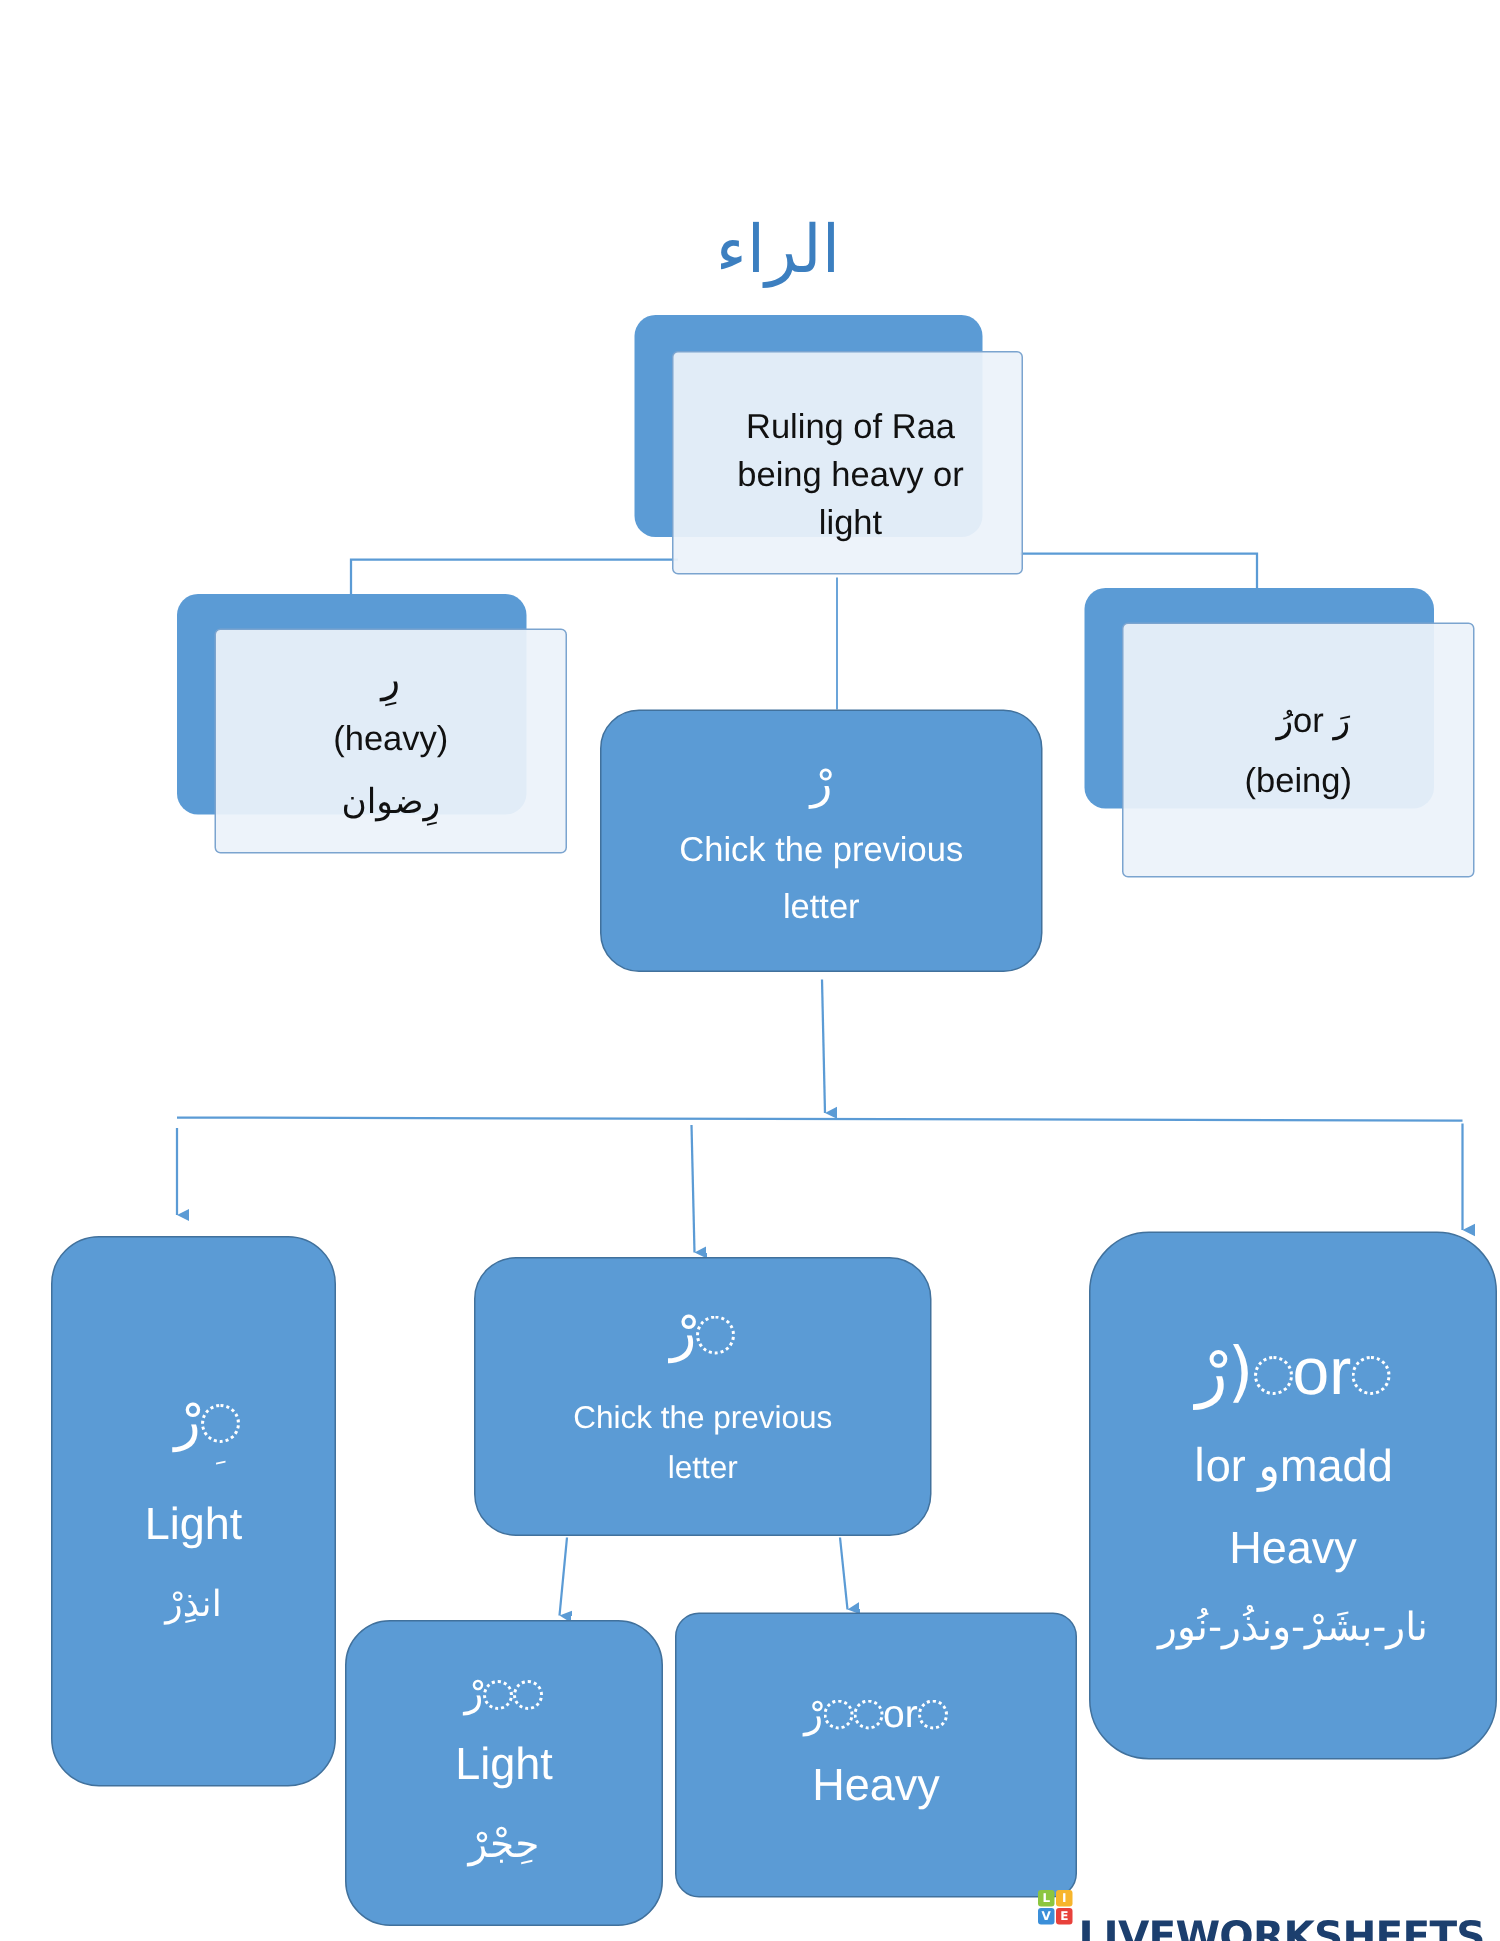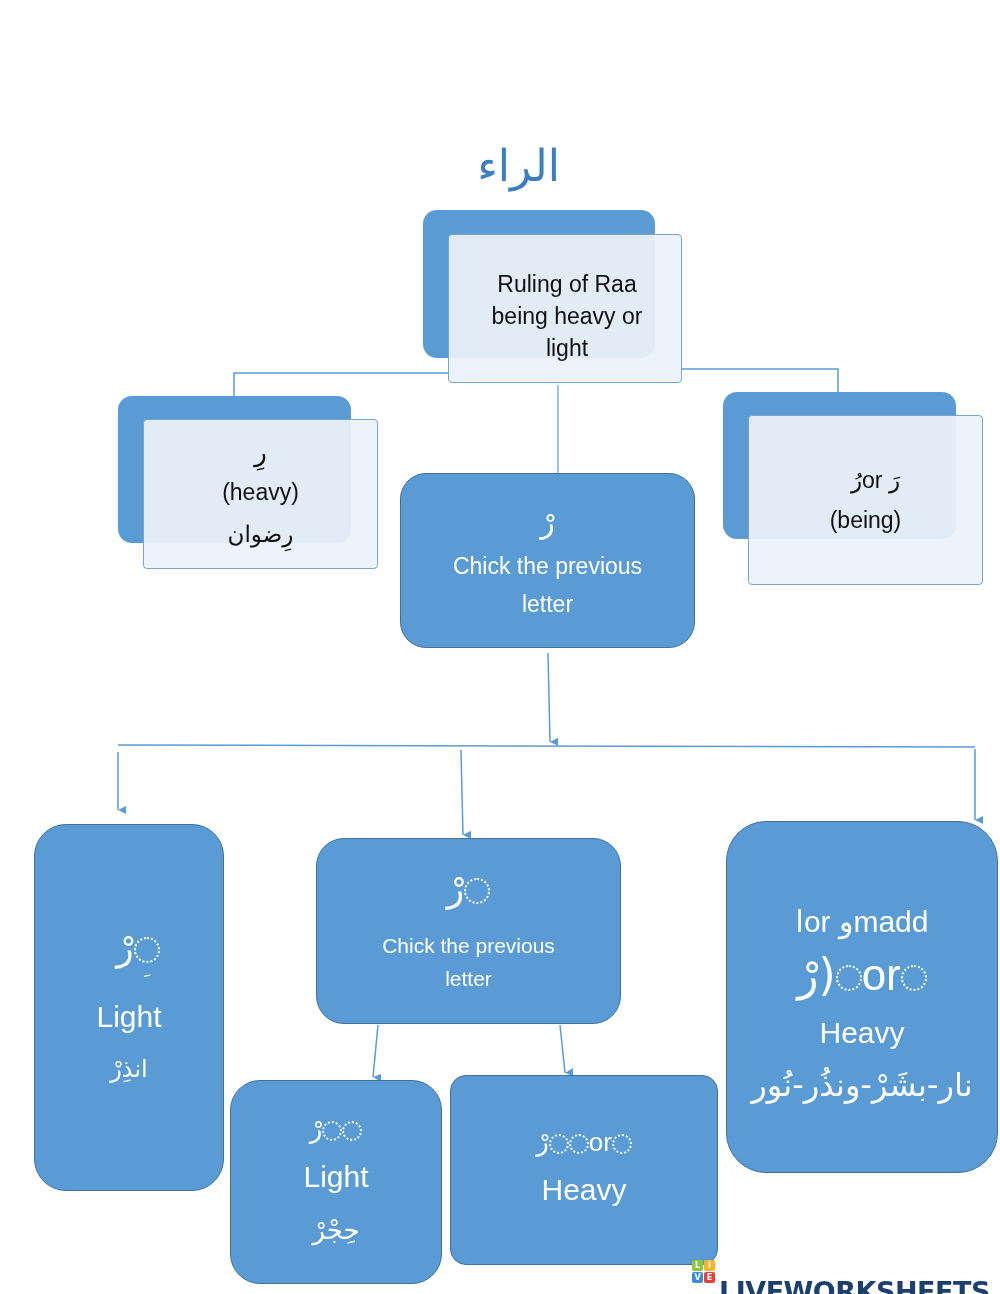--- a/index.html
+++ b/index.html
@@ -129,26 +129,26 @@
 
 <div class="abs solid-box" style="left:316px; top:838px; width:305px; height:186px; border-radius:28px;">
   <div class="sym" style="margin-bottom:18px;">
     <span class="ar">رْ</span><span class="dotted"></span>
   </div>
   <div style="font-size:21px; line-height:34px; font-family:'Liberation Sans', sans-serif;">Chick the previous</div>
   <div style="font-size:21px; line-height:32px; font-family:'Liberation Sans', sans-serif;">letter</div>
 </div>
 
 <div class="abs solid-box" style="left:726px; top:821px; width:272px; height:352px; border-radius:40px;">
-  <div style="font-size:30px; line-height:50px; margin-top:10px; font-family:'Liberation Sans', sans-serif;">اor وmadd</div>
   <div style="font-size:44px; line-height:56px;">
     <span class="ar">رْ</span><span>)</span><span class="dotted"></span><span style="font-family:'Liberation Sans', sans-serif;">or</span><span class="dotted"></span>
   </div>
+  <div style="font-size:30px; line-height:50px; margin-top:10px; font-family:'Liberation Sans', sans-serif;">اor وmadd</div>
   <div style="font-size:30px; line-height:60px; font-family:'Liberation Sans', sans-serif;">Heavy</div>
-  <div class="ar" style="font-size:32px; line-height:44px;">نار-بشَرْ-ونذُر-نُور</div>
+  <div class="ar" style="font-size:26px; line-height:44px;">نار-بشَرْ-ونذُر-نُور</div>
 </div>
 
 <div class="abs solid-box" style="left:230px; top:1080px; width:212px; height:204px; border-radius:30px;">
   <div style="font-size:26px; line-height:40px;">
     <span class="ar">رْ</span><span class="dotted sm"></span><span class="dotted sm"></span>
   </div>
   <div style="font-size:30px; line-height:56px; font-family:'Liberation Sans', sans-serif;">Light</div>
   <div class="ar" style="font-size:26px; line-height:50px;">حِجْرْ</div>
 </div>
 

